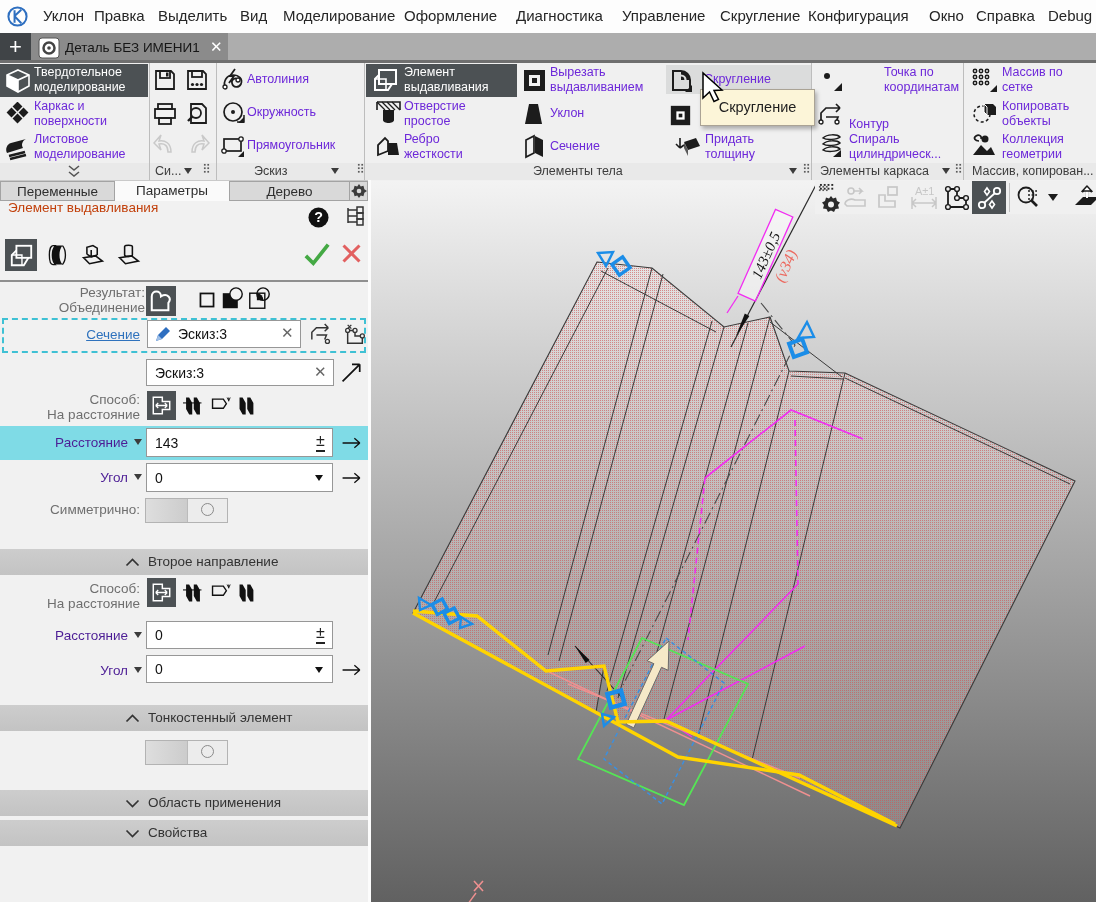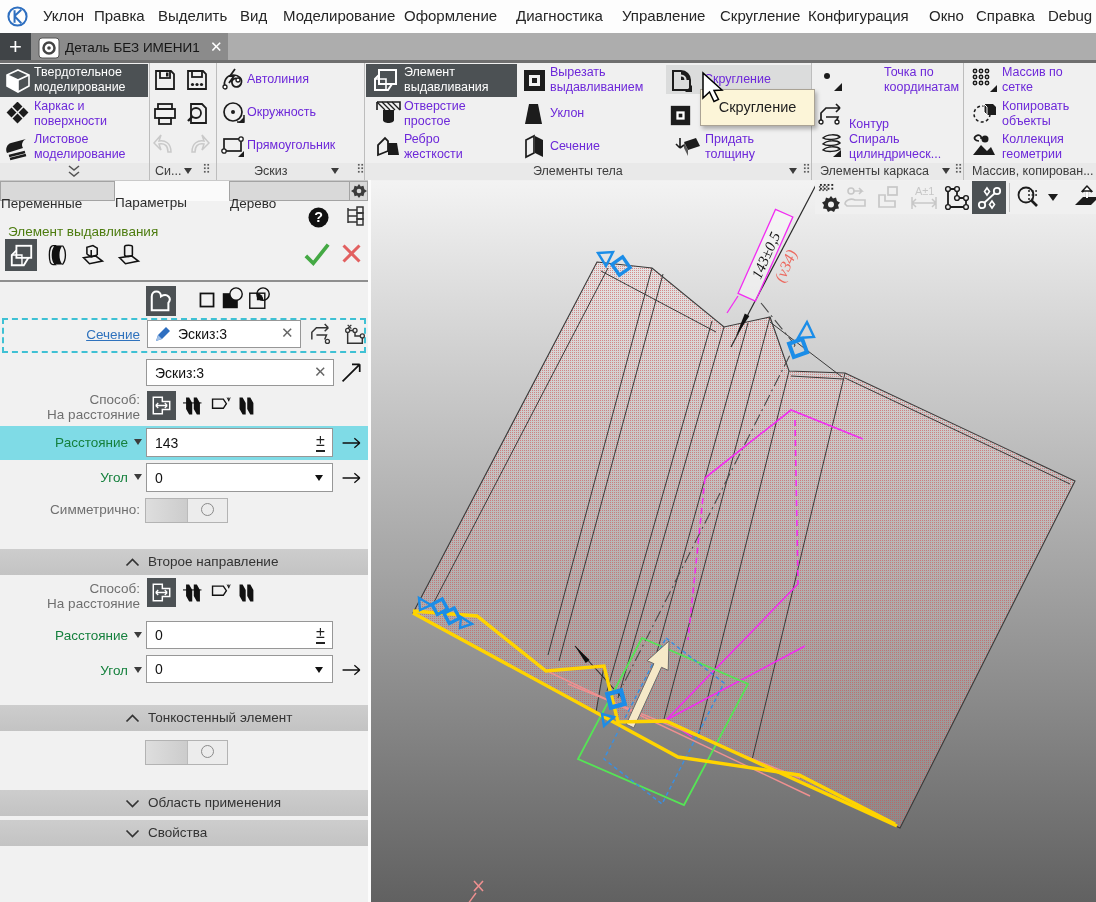--- a/index.html
+++ b/index.html
@@ -21,24 +21,24 @@
   .grplabel { position:absolute; top:101px; font-size:12.5px; color:#3c3c3c; }
   .vsep { position:absolute; top:0px; width:1px; height:117px; background:#bdbdbd; }
   .selbtn { position:absolute; background:#4c5154; }
   .caret { position:absolute; width:0; height:0; border-left:4.5px solid transparent; border-right:4.5px solid transparent; border-top:6px solid #3c3c3c; }
   .grip { position:absolute; width:7px; height:11px;
      background-image:radial-gradient(circle, #5a5a5a 1.2px, transparent 1.3px);
      background-size:3.5px 3.5px; }
   
   #panel { left:0; top:180px; width:368px; height:722px; background:#f1f1f1; }
   #pgap  { left:368px; top:180px; width:3px; height:722px; background:#fcfcfc; }
-  .ptab { position:absolute; top:1px; height:20px; font-size:13.5px; color:#2e2e2e; padding-top:14px; text-align:left; }
+  .ptab { position:absolute; top:1px; height:20px; font-size:13.5px; color:#2e2e2e; padding-top:2px; text-align:center; }
   .ghead { position:absolute; left:0; width:368px; height:26px; background:linear-gradient(#cdcdcd,#c3c3c3); font-size:13.5px; color:#333; text-align:center; padding-top:5px; }
   .glabel { position:absolute; font-size:13.5px; color:#6f6f6f; text-align:right; }
-  .dlabel { position:absolute; font-size:13.5px; color:#15803d; text-align:right; }
+  .dlabel { position:absolute; font-size:13.5px; color:#4c1d95; text-align:right; }
   .input { position:absolute; background:#fff; border:1px solid #979797; font-size:14px; color:#111; }
   .link { color:#2f72bd; text-decoration:underline; }
   .pbtn { position:absolute; width:36px; height:36px; }
   .pbtn.sel { background:#4c5154; }
   .toggle { position:absolute; width:83px; height:25px; border:1px solid #b3b3b3; background:#ececec; }
   .toggle .lhalf { position:absolute; left:0; top:0; width:42px; height:23px; background:linear-gradient(90deg,#dedede,#cccccc); border-right:1px solid #bbb; }
   .toggle .knob { position:absolute; right:13px; top:4px; width:13px; height:13px; border:1.5px solid #8a8a8a; border-radius:50%; }
   
   #viewport { left:371px; top:181px; width:725px; height:721px; background:linear-gradient(#f3f3f3, #616161); }
   #vtoolbar { position:absolute; left:444px; top:0px; width:281px; height:33px; background:#f0f0f0; }
@@ -285,21 +285,21 @@
   <div class="abs" style="left:0;top:0;width:368px;height:21px;background:#c9c9c9"></div>
   <div class="ptab" style="left:0px;width:115px;background:#d9d9d9;border:1px solid #a3a3a3;">Переменные</div>
   <div class="ptab" style="left:115px;width:115px;background:#fafafa;border-right:1px solid #a3a3a3;">Параметры</div>
   <div class="ptab" style="left:230px;width:120px;background:#d9d9d9;border:1px solid #a3a3a3;border-left:none;">Дерево</div>
   <div class="ptab" style="left:350px;width:18px;background:#d9d9d9;border:1px solid #a3a3a3;border-left:none;"></div>
   <svg class="abs" style="left:351px;top:3px" width="16" height="16" viewBox="0 0 18 18">
     <path d="M9 1 L11 4 L14 3 L15 7 L18 9 L15 11 L14 15 L11 14 L9 17 L7 14 L4 15 L3 11 L0 9 L3 7 L4 3 L7 4 Z" fill="#3c3c3c"></path>
     <circle cx="9" cy="9" r="2.6" fill="#d9d9d9"></circle>
   </svg>
 
-  <div class="abs" style="left:8px;top:44px;font-size:13.5px;color:#4d7c0f">Элемент выдавливания</div>
+  <div class="abs" style="left:8px;top:20px;font-size:13.5px;color:#c2410c">Элемент выдавливания</div>
   <svg class="abs" style="left:308px;top:27px" width="21" height="21" viewBox="0 0 22 22">
     <circle cx="11" cy="11" r="10.5" fill="#111"></circle>
     <text x="11" y="16" font-size="15" font-weight="bold" fill="#fff" text-anchor="middle" font-family="Liberation Sans">?</text>
   </svg>
   <svg class="abs" style="left:344px;top:25px" width="22" height="22" viewBox="0 0 22 22">
     <path d="M4 3 L4 18 M4 5 H13 M4 11 H13 M4 17 H13" stroke="#333" stroke-width="1.5" fill="none"></path>
     <rect x="13" y="2" width="6" height="6" fill="none" stroke="#333" stroke-width="1.5"></rect>
     <rect x="13" y="8" width="6" height="6" fill="none" stroke="#333" stroke-width="1.5"></rect>
     <rect x="13" y="14" width="6" height="6" fill="none" stroke="#333" stroke-width="1.5"></rect>
   </svg>
@@ -325,20 +325,21 @@
   </svg>
   <svg class="abs" style="left:303px;top:61px" width="28" height="26" viewBox="0 0 30 28">
     <path d="M3 16 L11 24 L27 4" fill="none" stroke="#44a944" stroke-width="4"></path>
   </svg>
   <svg class="abs" style="left:341px;top:63px" width="21" height="21" viewBox="0 0 25 25">
     <path d="M3 3 L22 22 M22 3 L3 22" stroke="#e26060" stroke-width="3.6"></path>
   </svg>
 
   <div class="abs" style="left:0;top:100px;width:368px;height:2px;background:#8f8f8f"></div>
 
+  <div class="glabel" style="left:0;top:105px;width:145px">Результат:<br>Объединение</div>
   <div class="pbtn sel" style="left:146px;top:106px;width:30px;height:30px"></div>
   <svg class="abs" style="left:149px;top:109px" width="24" height="24" viewBox="0 0 26 26">
     <path d="M3 23 L3 8 C3 1 13 1 13 8 C20 4 25 10 21 15 L21 23 Z" fill="none" stroke="#fff" stroke-width="2.2"></path>
   </svg>
   <svg class="abs" style="left:199px;top:112px" width="16" height="16" viewBox="0 0 22 22">
     <rect x="2" y="2" width="18" height="18" fill="none" stroke="#111" stroke-width="2.4"></rect>
   </svg>
   <svg class="abs" style="left:221px;top:107px" width="23" height="23" viewBox="0 0 26 26">
     <rect x="2" y="7" width="17" height="17" fill="#111"></rect>
     <circle cx="17" cy="8" r="7" fill="#f1f1f1" stroke="#111" stroke-width="1.6"></circle>

